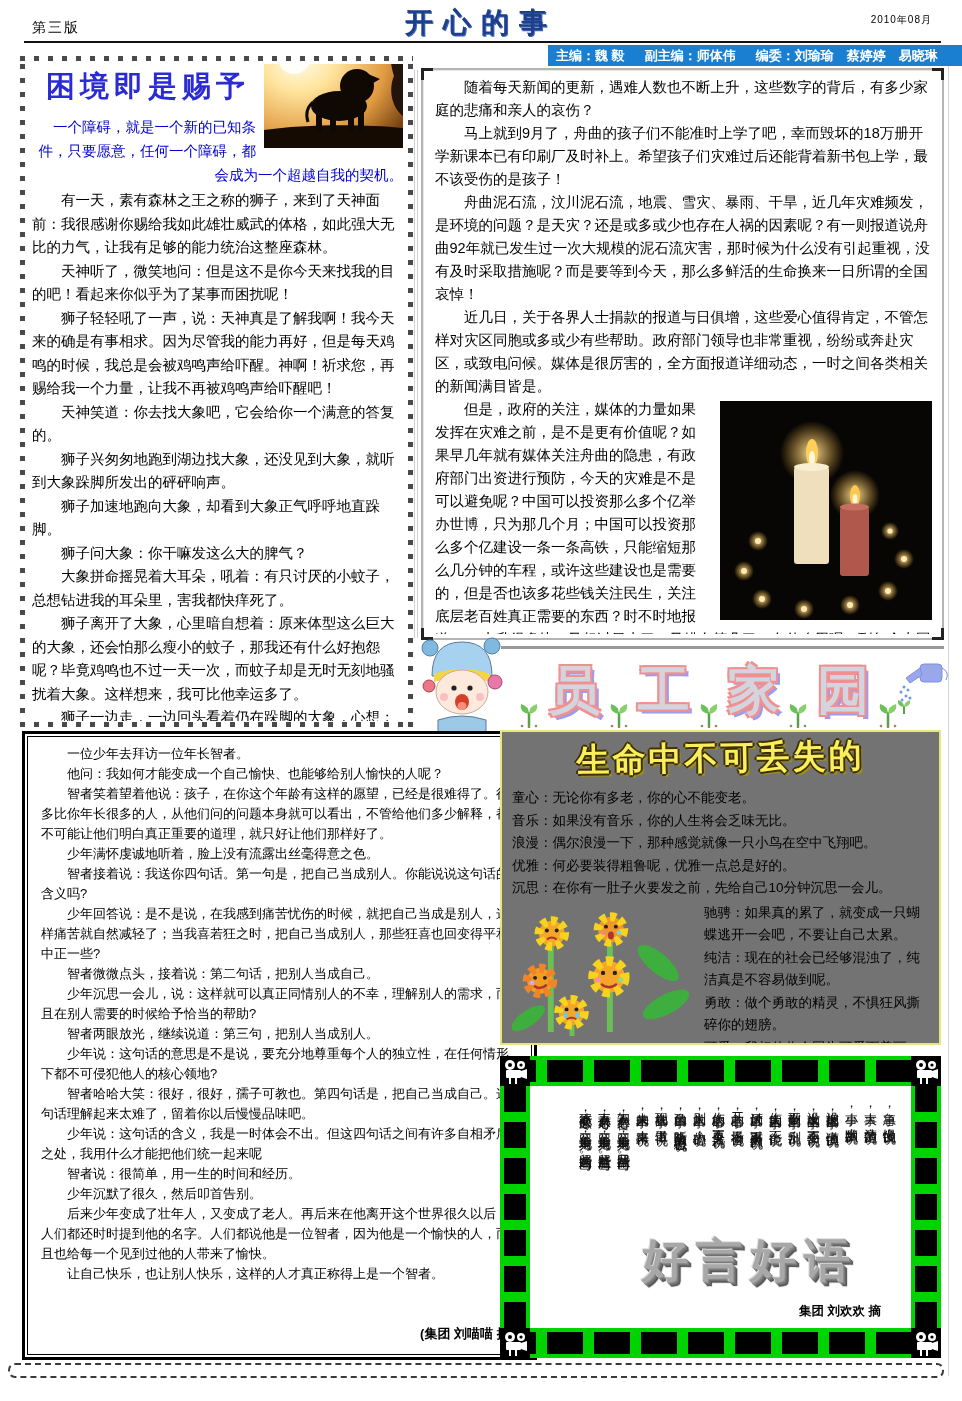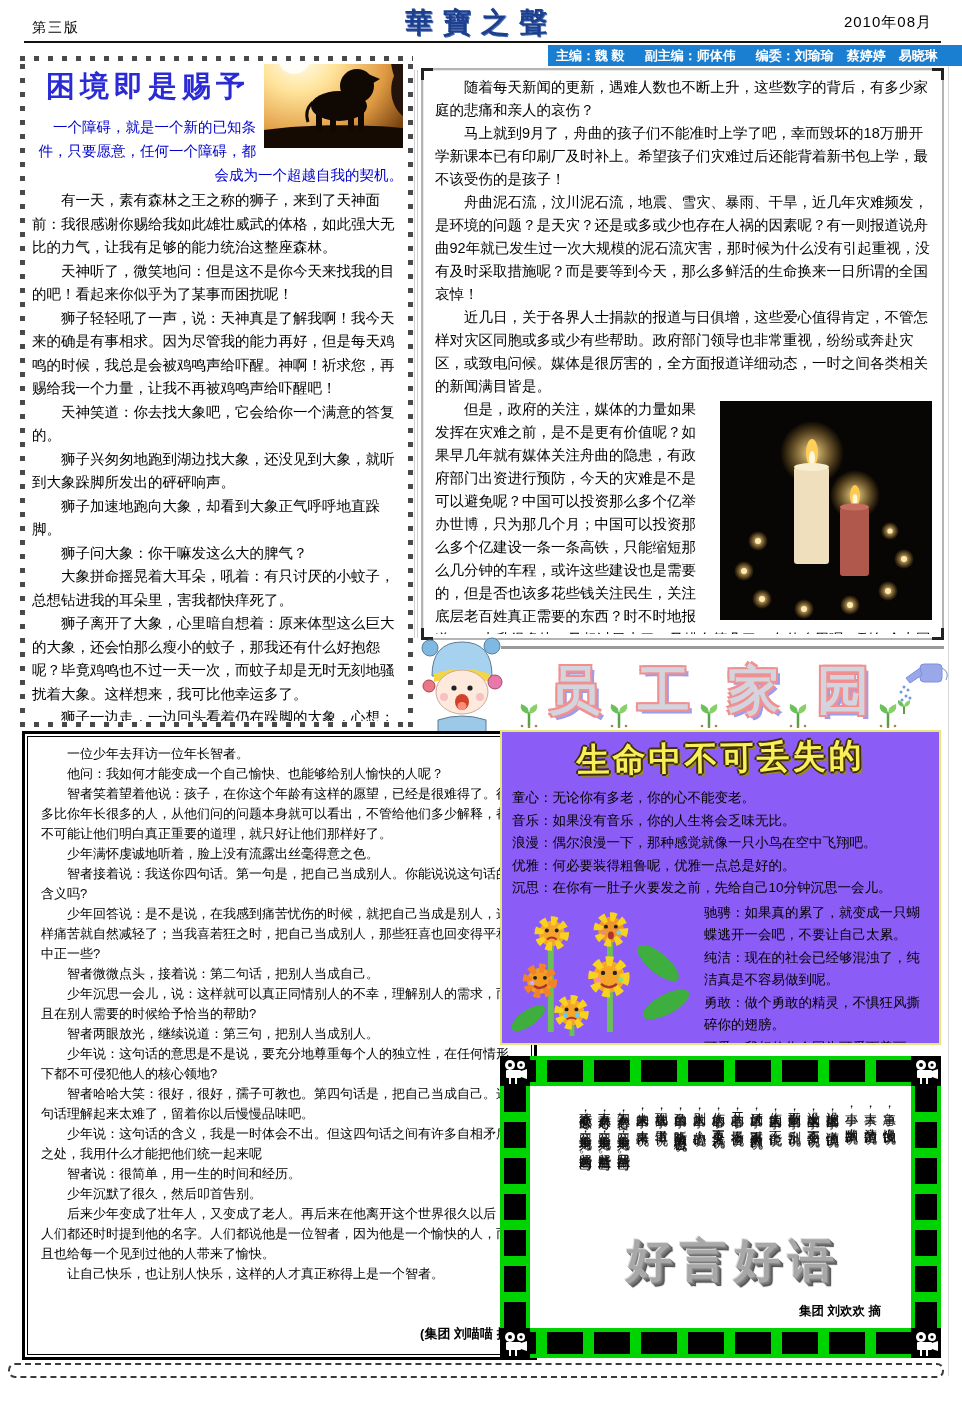--- a/index.html
+++ b/index.html
@@ -4,21 +4,21 @@
 <style>
   html,body{margin:0;padding:0;background:#ffffff;}
   body{font-family:"Liberation Sans","DejaVu Sans",sans-serif;color:#000;}
   .page{position:relative;width:962px;height:1401px;background:#fff;overflow:hidden;}
 
   
   .page-label{position:absolute;left:32px;top:12px;font-size:14px;letter-spacing:2px;margin-top:7px;}
   .masthead{position:absolute;left:0;right:0;top:4px;text-align:center;font-size:28px;font-weight:bold;
     color:#1c3f8e;letter-spacing:10px;font-family:"Liberation Serif","DejaVu Serif",serif;
     text-shadow:1px 1px 0 #4a6ab0;}
-  .pub-date{position:absolute;right:30px;top:13px;font-size:15px;letter-spacing:1px;}
+  .pub-date{position:absolute;right:30px;top:13px;font-size:10px;letter-spacing:1px;}
   .head-rule{position:absolute;left:24px;top:41px;width:917px;border-top:2px solid #111;}
   .editors-bar{position:absolute;left:548px;top:45px;width:422px;height:21px;background:#1a7fd0;
     color:#fff;font-size:13px;font-weight:bold;line-height:21px;display:flex;gap:20px;padding:0 8px;
     box-sizing:border-box;white-space:nowrap;overflow:hidden;}
 
   
   .blessing-box{position:absolute;left:20px;top:56px;width:393px;height:671px;}
   .sq{position:absolute;background-repeat:repeat;}
   .sq-top{left:0;right:0;top:0;height:5px;background-image:repeating-linear-gradient(90deg,#4a4a4a 0 5px,transparent 5px 14px);}
   .sq-bottom{left:0;right:0;bottom:0;height:5px;background-image:repeating-linear-gradient(90deg,#4a4a4a 0 5px,transparent 5px 14px);}
@@ -58,21 +58,21 @@
   .can-img{position:absolute;right:-6px;top:10px;width:58px;height:60px;}
 
   
   .wiseman-box{position:absolute;left:22px;top:731px;width:515px;height:629px;border:3px solid #000;
     box-sizing:border-box;box-shadow:inset 0 0 0 2px #fff,inset 0 0 0 3px #000;}
   .wiseman-content{position:absolute;left:16px;right:14px;top:10px;bottom:40px;overflow:hidden;}
   .wiseman-content p{margin:0;font-size:13px;line-height:20px;text-indent:2em;}
   .wiseman-attr{position:absolute;right:20px;bottom:14px;}
 
   
-  .yellow-box{position:absolute;left:500px;top:730px;width:441px;height:315px;background:#8b5cf6;
+  .yellow-box{position:absolute;left:500px;top:730px;width:441px;height:315px;background:#737373;
     border:2px solid #e6e67a;box-sizing:border-box;padding:2px 10px;overflow:hidden;}
   .yellow-title{text-align:center;font-size:33px;font-weight:bold;color:#f8ef5a;letter-spacing:3px;
     transform:rotate(-1deg);margin:2px 0 6px 0;
     text-shadow:-2px 0 0 #403000,2px 0 0 #403000,0 -2px 0 #403000,0 2px 0 #403000,
       -1px -1px 0 #403000,1px 1px 0 #403000,3px 3px 0 #9a8a20;}
   .yellow-item{font-size:13.5px;line-height:22.5px;}
   .flower-row{display:flex;margin-top:2px;}
   .sunflowers-img{width:186px;height:134px;flex:none;}
   .flower-items{flex:1;padding-left:6px;}
 
@@ -86,36 +86,36 @@
   .f-left{left:0;top:30px;bottom:30px;width:30px;border-left:4px solid #00d400;border-right:4px solid #00d400;
     background:repeating-linear-gradient(0deg,#000 0 26px,#00d400 26px 36px);}
   .f-right{right:0;top:30px;bottom:30px;width:30px;border-left:4px solid #00d400;border-right:4px solid #00d400;
     background:repeating-linear-gradient(0deg,#000 0 26px,#00d400 26px 36px);}
   .f-corner{position:absolute;width:30px;height:30px;background:#000;z-index:3;}
   .fc-tl{left:0;top:0;} .fc-tr{right:0;top:0;} .fc-bl{left:0;bottom:0;} .fc-br{right:0;bottom:0;}
   .film-inner{position:absolute;left:30px;right:30px;top:30px;bottom:30px;background:#fff;overflow:hidden;}
   .vtext{position:absolute;top:16px;right:12px;height:228px;writing-mode:vertical-rl;
     font-size:13px;line-height:19px;letter-spacing:1px;color:#111;}
   .vtext div{margin:0;}
-  .film-title{position:absolute;left:96px;bottom:36px;font-size:46px;font-weight:bold;color:#a8a8a8;
+  .film-title{position:absolute;left:112px;bottom:36px;font-size:46px;font-weight:bold;color:#a8a8a8;
     letter-spacing:8px;z-index:2;font-family:"Liberation Serif","DejaVu Serif",serif;
     text-shadow:-1px -1px 0 #dedede,1px 1px 0 #8a8a8a,2px 2px 0 #777,3px 3px 0 #666,4px 4px 1px #4a4a4a;}
   .film-attr{position:absolute;right:30px;bottom:8px;font-size:12.5px;font-weight:bold;z-index:2;}
 
   
   .bottom-dashed{position:absolute;left:8px;top:1363px;width:932px;height:11px;
     border:2px dashed #3a3a3a;border-radius:7px;}
 </style>
 </head>
 <body>
 
 <div class="page">
 
   <div class="page-label">第三版</div>
-  <div class="masthead">華寶之聲</div>
+  <div class="masthead">开心的事</div>
   <div class="pub-date">2010年08月</div>
   <div class="head-rule"></div>
   <div class="editors-bar">
     <span>主编：魏 毅</span>
     <span>副主编：师体伟</span>
     <span>编委：刘瑜瑜　蔡婷婷　易晓琳</span>
   </div>
 
   <div class="blessing-box">
     <div class="sq sq-top"></div>

